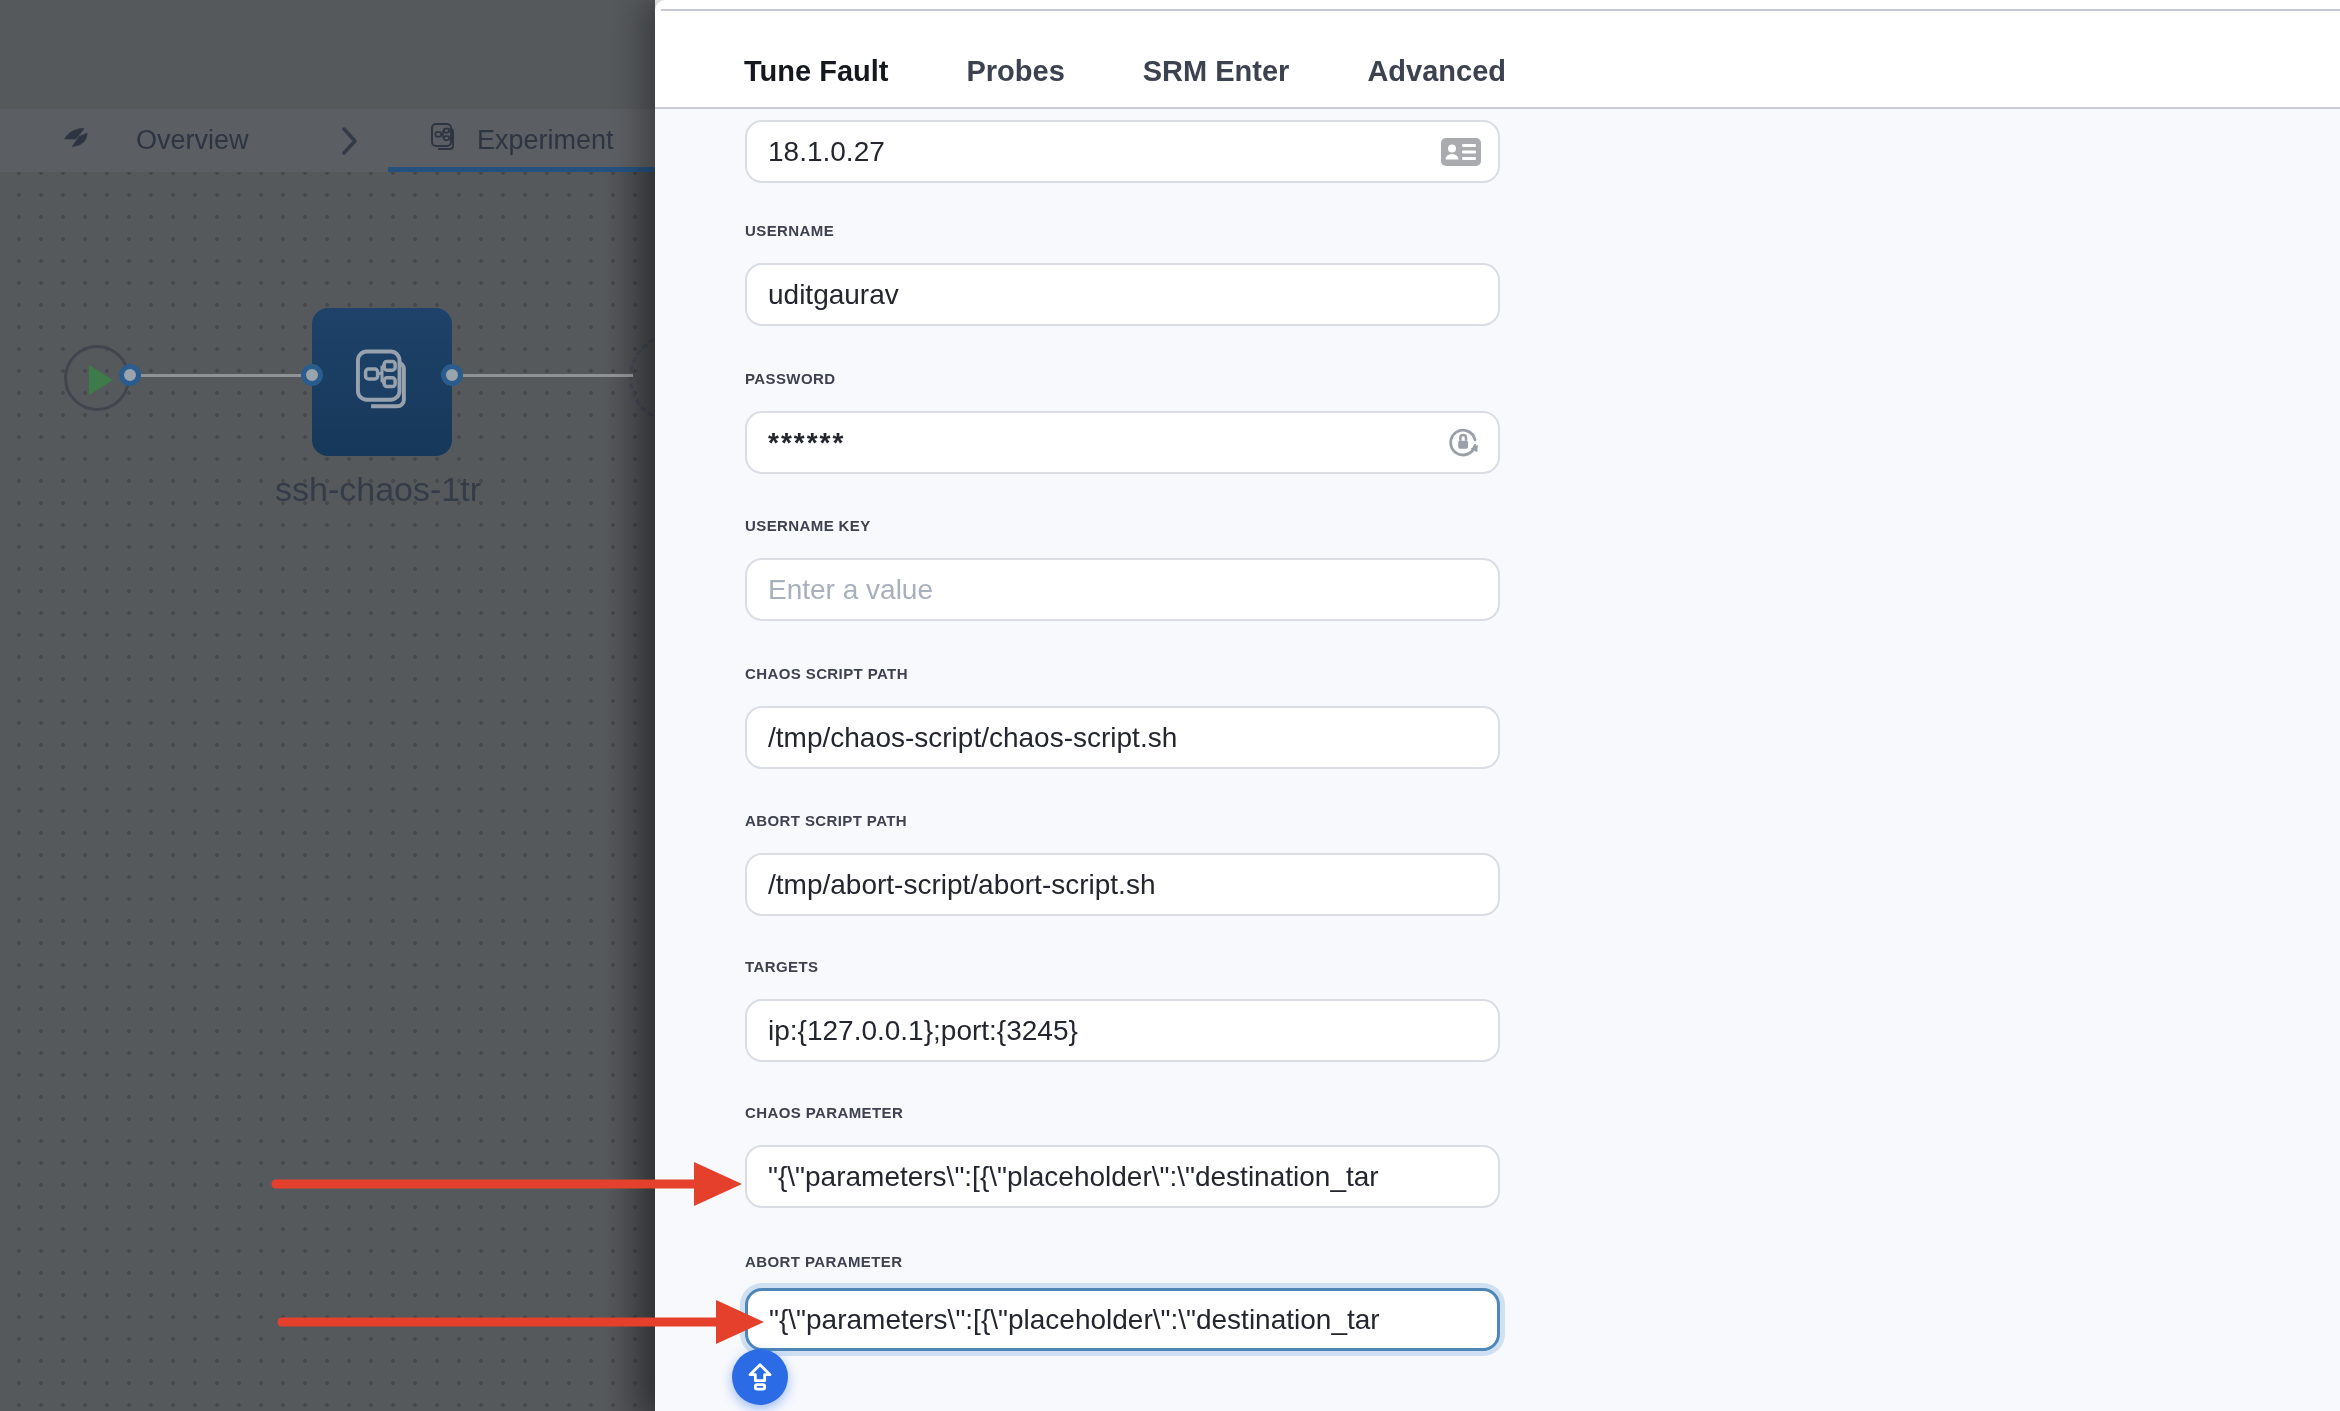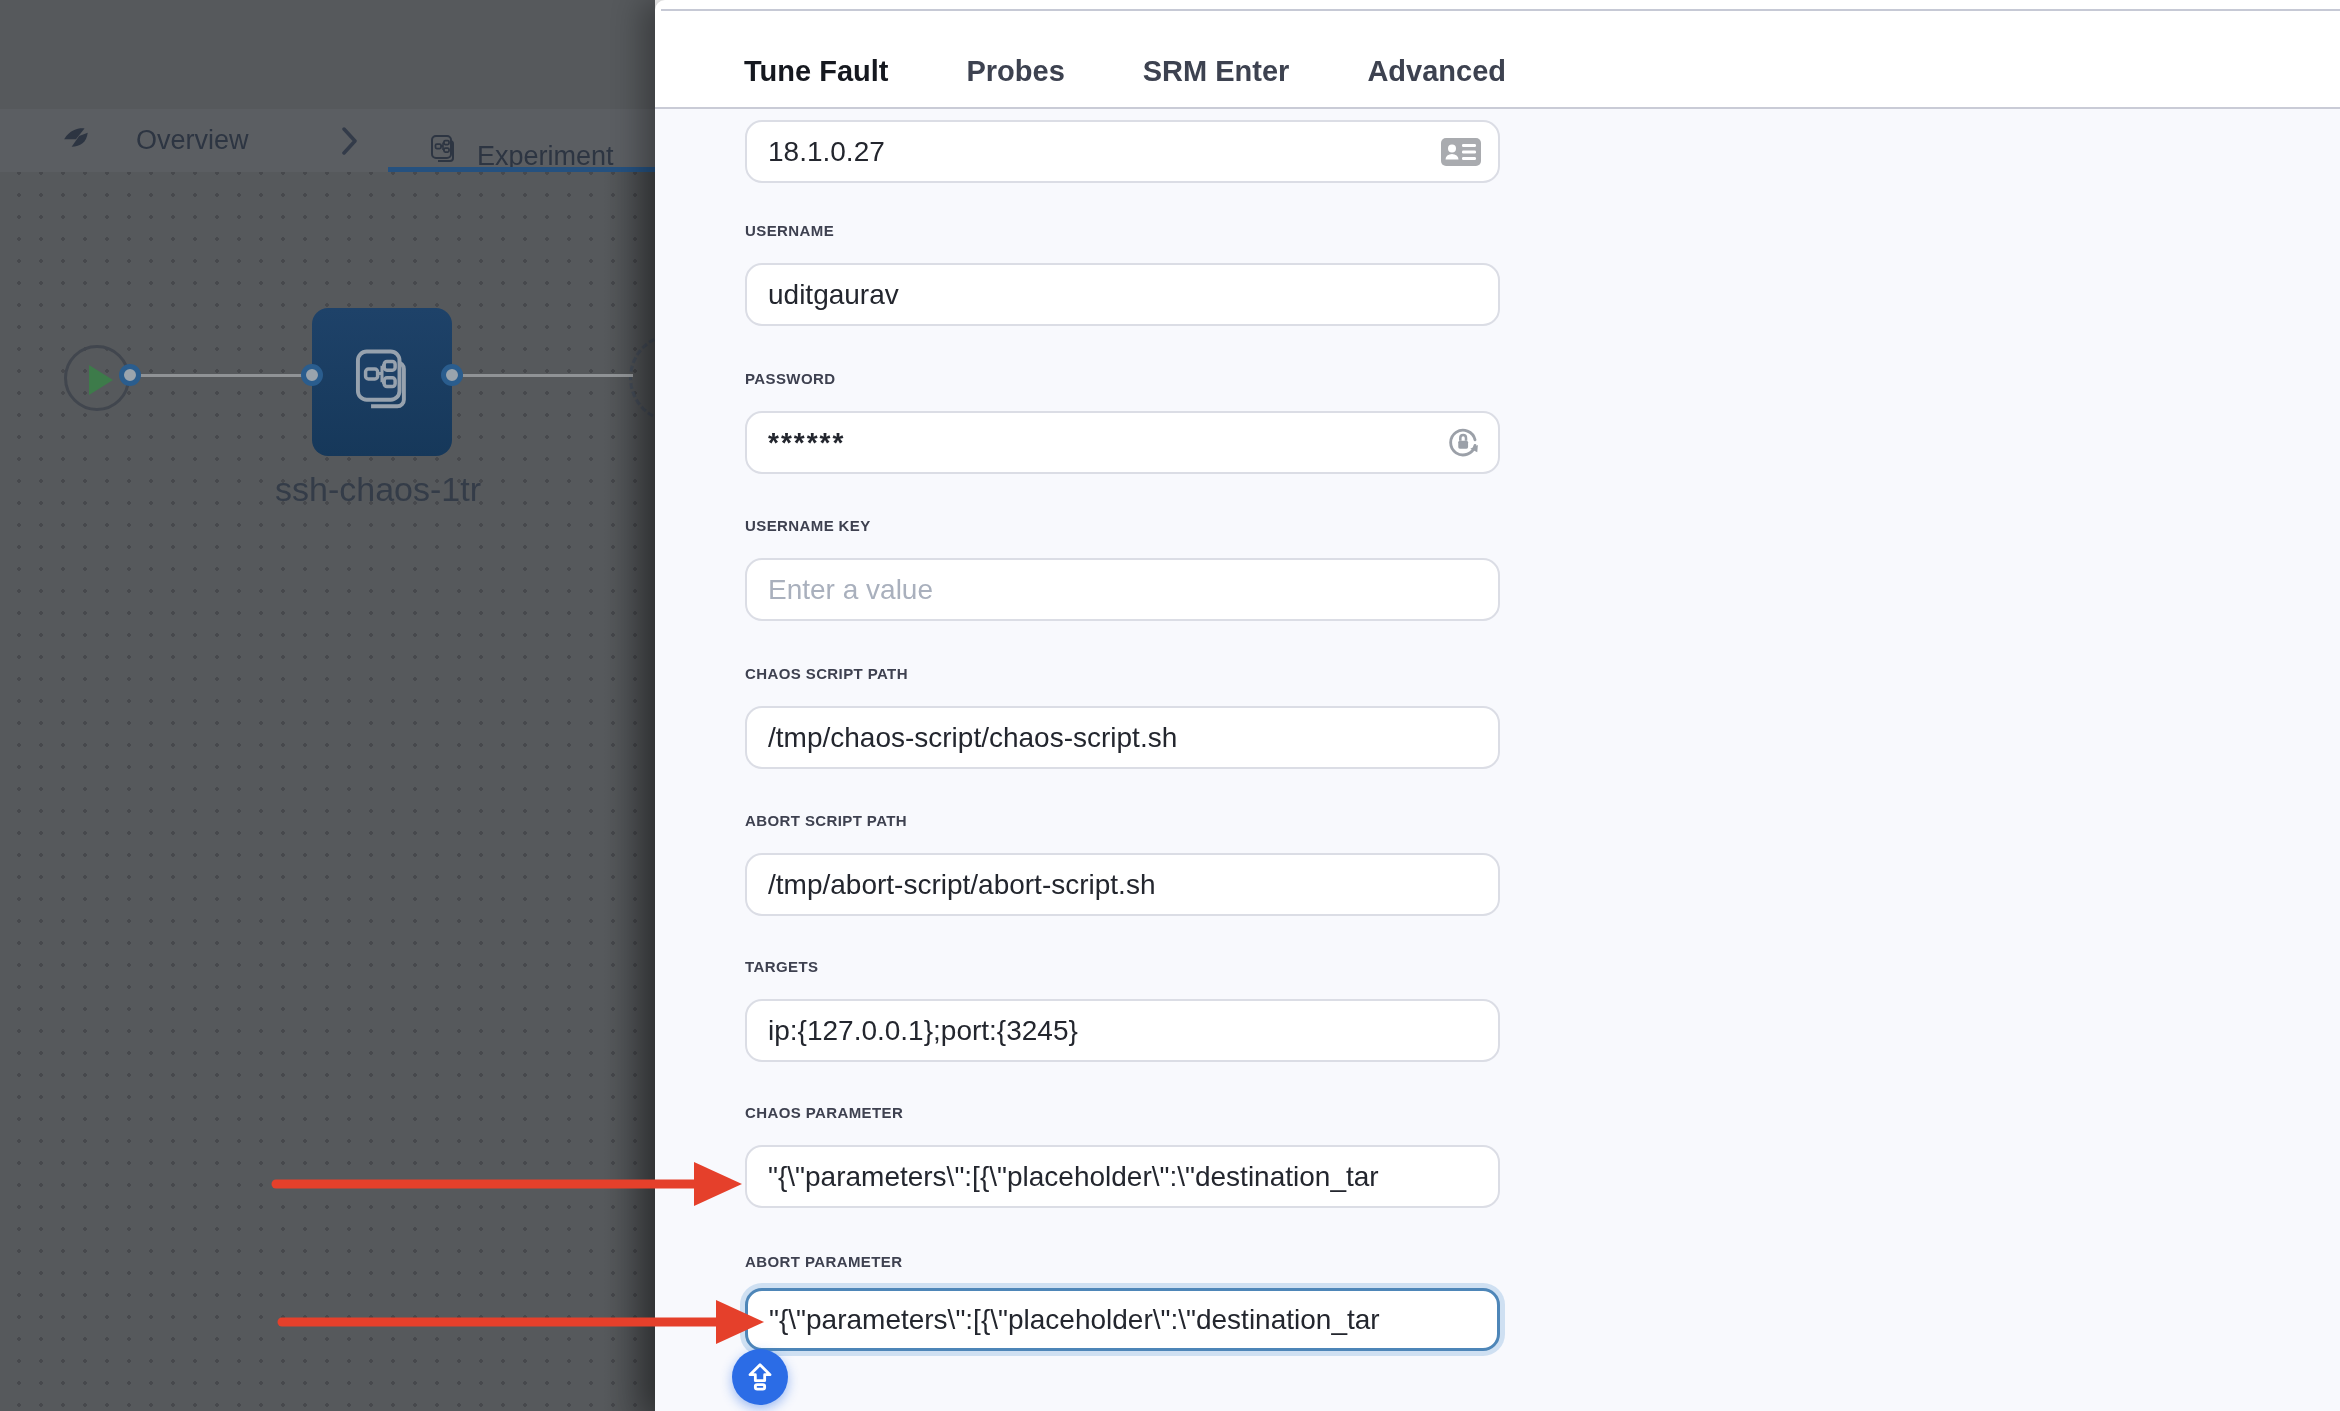--- a/index.html
+++ b/index.html
@@ -10,21 +10,21 @@
   
   .panel { position:absolute; left:0; top:0; width:655px; height:1411px; background:#56595c; z-index:1; }
   .panel-header { position:absolute; left:0; top:0; width:100%; height:107px; background:#5b5e62;
                   border-bottom:2px solid #4b4e52; box-sizing:border-box; }
   .page-title { position:absolute; left:57px; top:2px; font-size:46px; font-weight:bold;
                 color:#26303f; letter-spacing:.5px; }
   .toolbar { position:absolute; left:0; top:109px; width:100%; height:63px; background:#5b5e62; }
   .crumb { position:absolute; top:0; height:100%; display:flex; align-items:center; gap:18px;
            color:#2d3542; font-size:27px; font-weight:500; cursor:pointer; }
   .crumb-overview { left:62px;gap:44px; }
-  .crumb-experiment { left:427px;align-items:flex-end; }
+  .crumb-experiment { left:427px; }
   .toolbar-chevron { position:absolute; left:342px; top:50%; transform:translateY(-50%); display:flex; }
   .exp-underline { position:absolute; left:388px; right:0; bottom:-2px; height:7px; background:#25517f; }
 
   .canvas { position:absolute; left:0; top:172px; width:100%; bottom:0; background-color:#56595c;
             background-image:radial-gradient(circle, #47494d 1.6px, transparent 1.9px);
             background-size:22px 22px; background-position:8px 12px; }
   .start-node { position:absolute; left:64px; top:173px; width:60px; height:60px; border:3px solid #41464e;
                 border-radius:50%; box-sizing:content-box; }
   .play-tri { position:absolute; left:22px; top:17px; width:0; height:0;
               border-left:24px solid #3d7b4a; border-top:15px solid transparent; border-bottom:15px solid transparent; }

